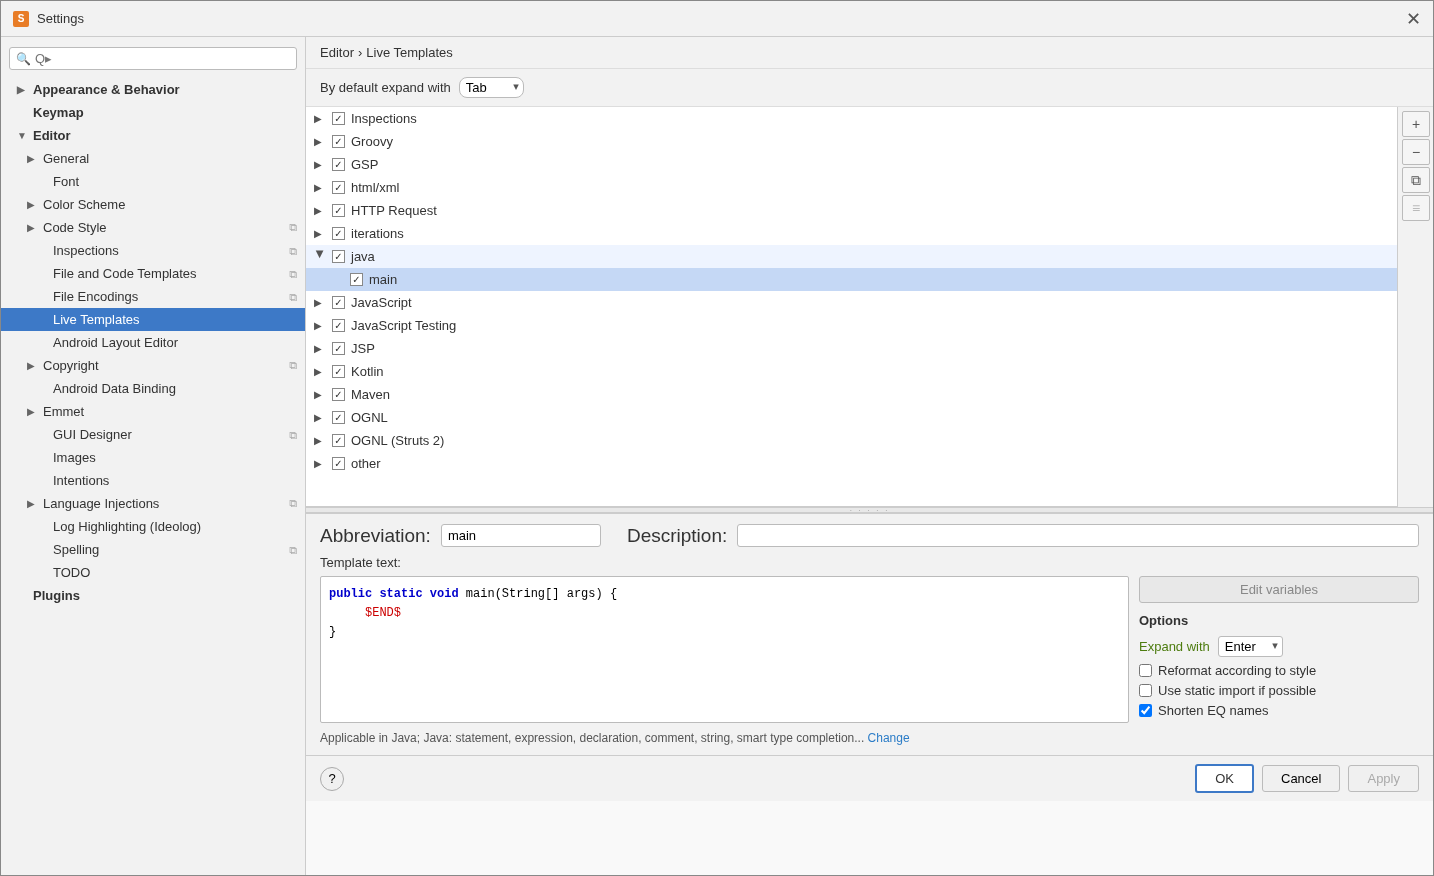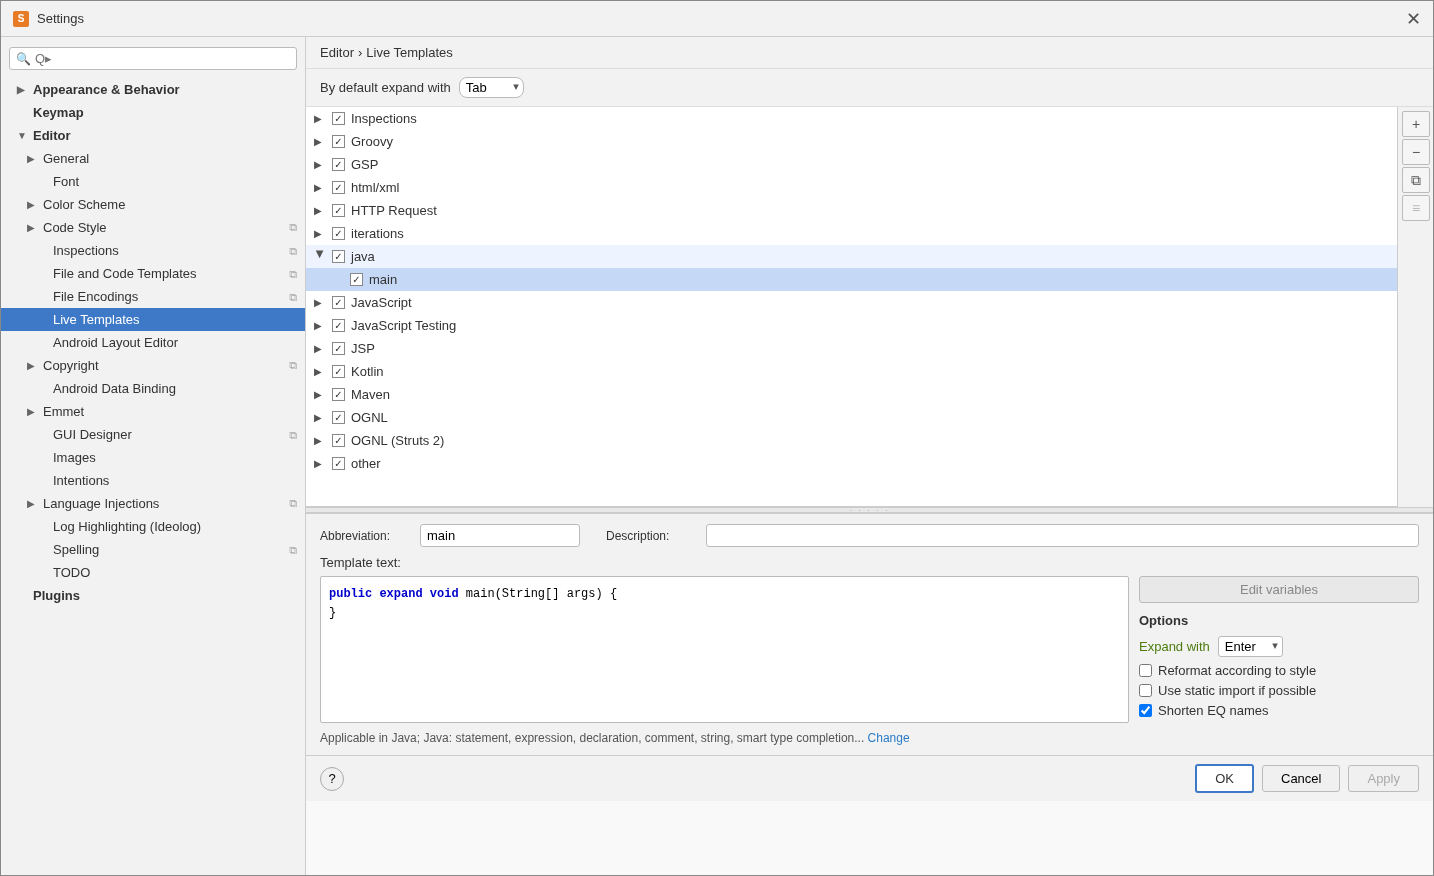--- a/index.html
+++ b/index.html
@@ -252,21 +252,21 @@
       border-top: 1px solid #ccc;
       flex-shrink: 0;
     }
 
     .detail-row {
       display: flex;
       align-items: center;
       gap: 10px;
       margin-bottom: 8px;
     }
-    .detail-label { font-size: 12px; color: #333; min-width: 90px; }
+    .detail-label { font-size: 19px; color: #333; min-width: 90px; }
     .detail-input {
       border: 1px solid #bbb;
       border-radius: 3px;
       padding: 3px 6px;
       font-size: 13px;
       background: white;
     }
     .abbrev-input { width: 160px; }
     .desc-input { flex: 1; }
 
@@ -673,24 +673,28 @@
           <input class="detail-input desc-input" type="text" style="">
         </div>
 
         <div class="template-text-label">Template text:</div>
 
         <div class="template-code-area">
           <div class="code-editor">
             <div class="code-line">
               <span class="kw-blue">public</span>
               <span> </span>
-              <span class="kw-blue">expand</span>
+              <span class="kw-blue">static</span>
               <span> </span>
               <span class="kw-blue">void</span>
               <span> main(String[] args) {</span>
+            </div>
+            <div class="code-line">
+              <span>&nbsp;&nbsp;&nbsp;&nbsp;</span>
+              <span class="kw-var">$END$</span>
             </div>
             <div class="code-line">}</div>
           </div>
 
           <div class="options-panel">
             <button class="edit-vars-btn">Edit variables</button>
             <div class="options-title">Options</div>
             <div class="option-row">
               <span class="option-label">Expand with</span>
               <div class="option-select-wrapper">

